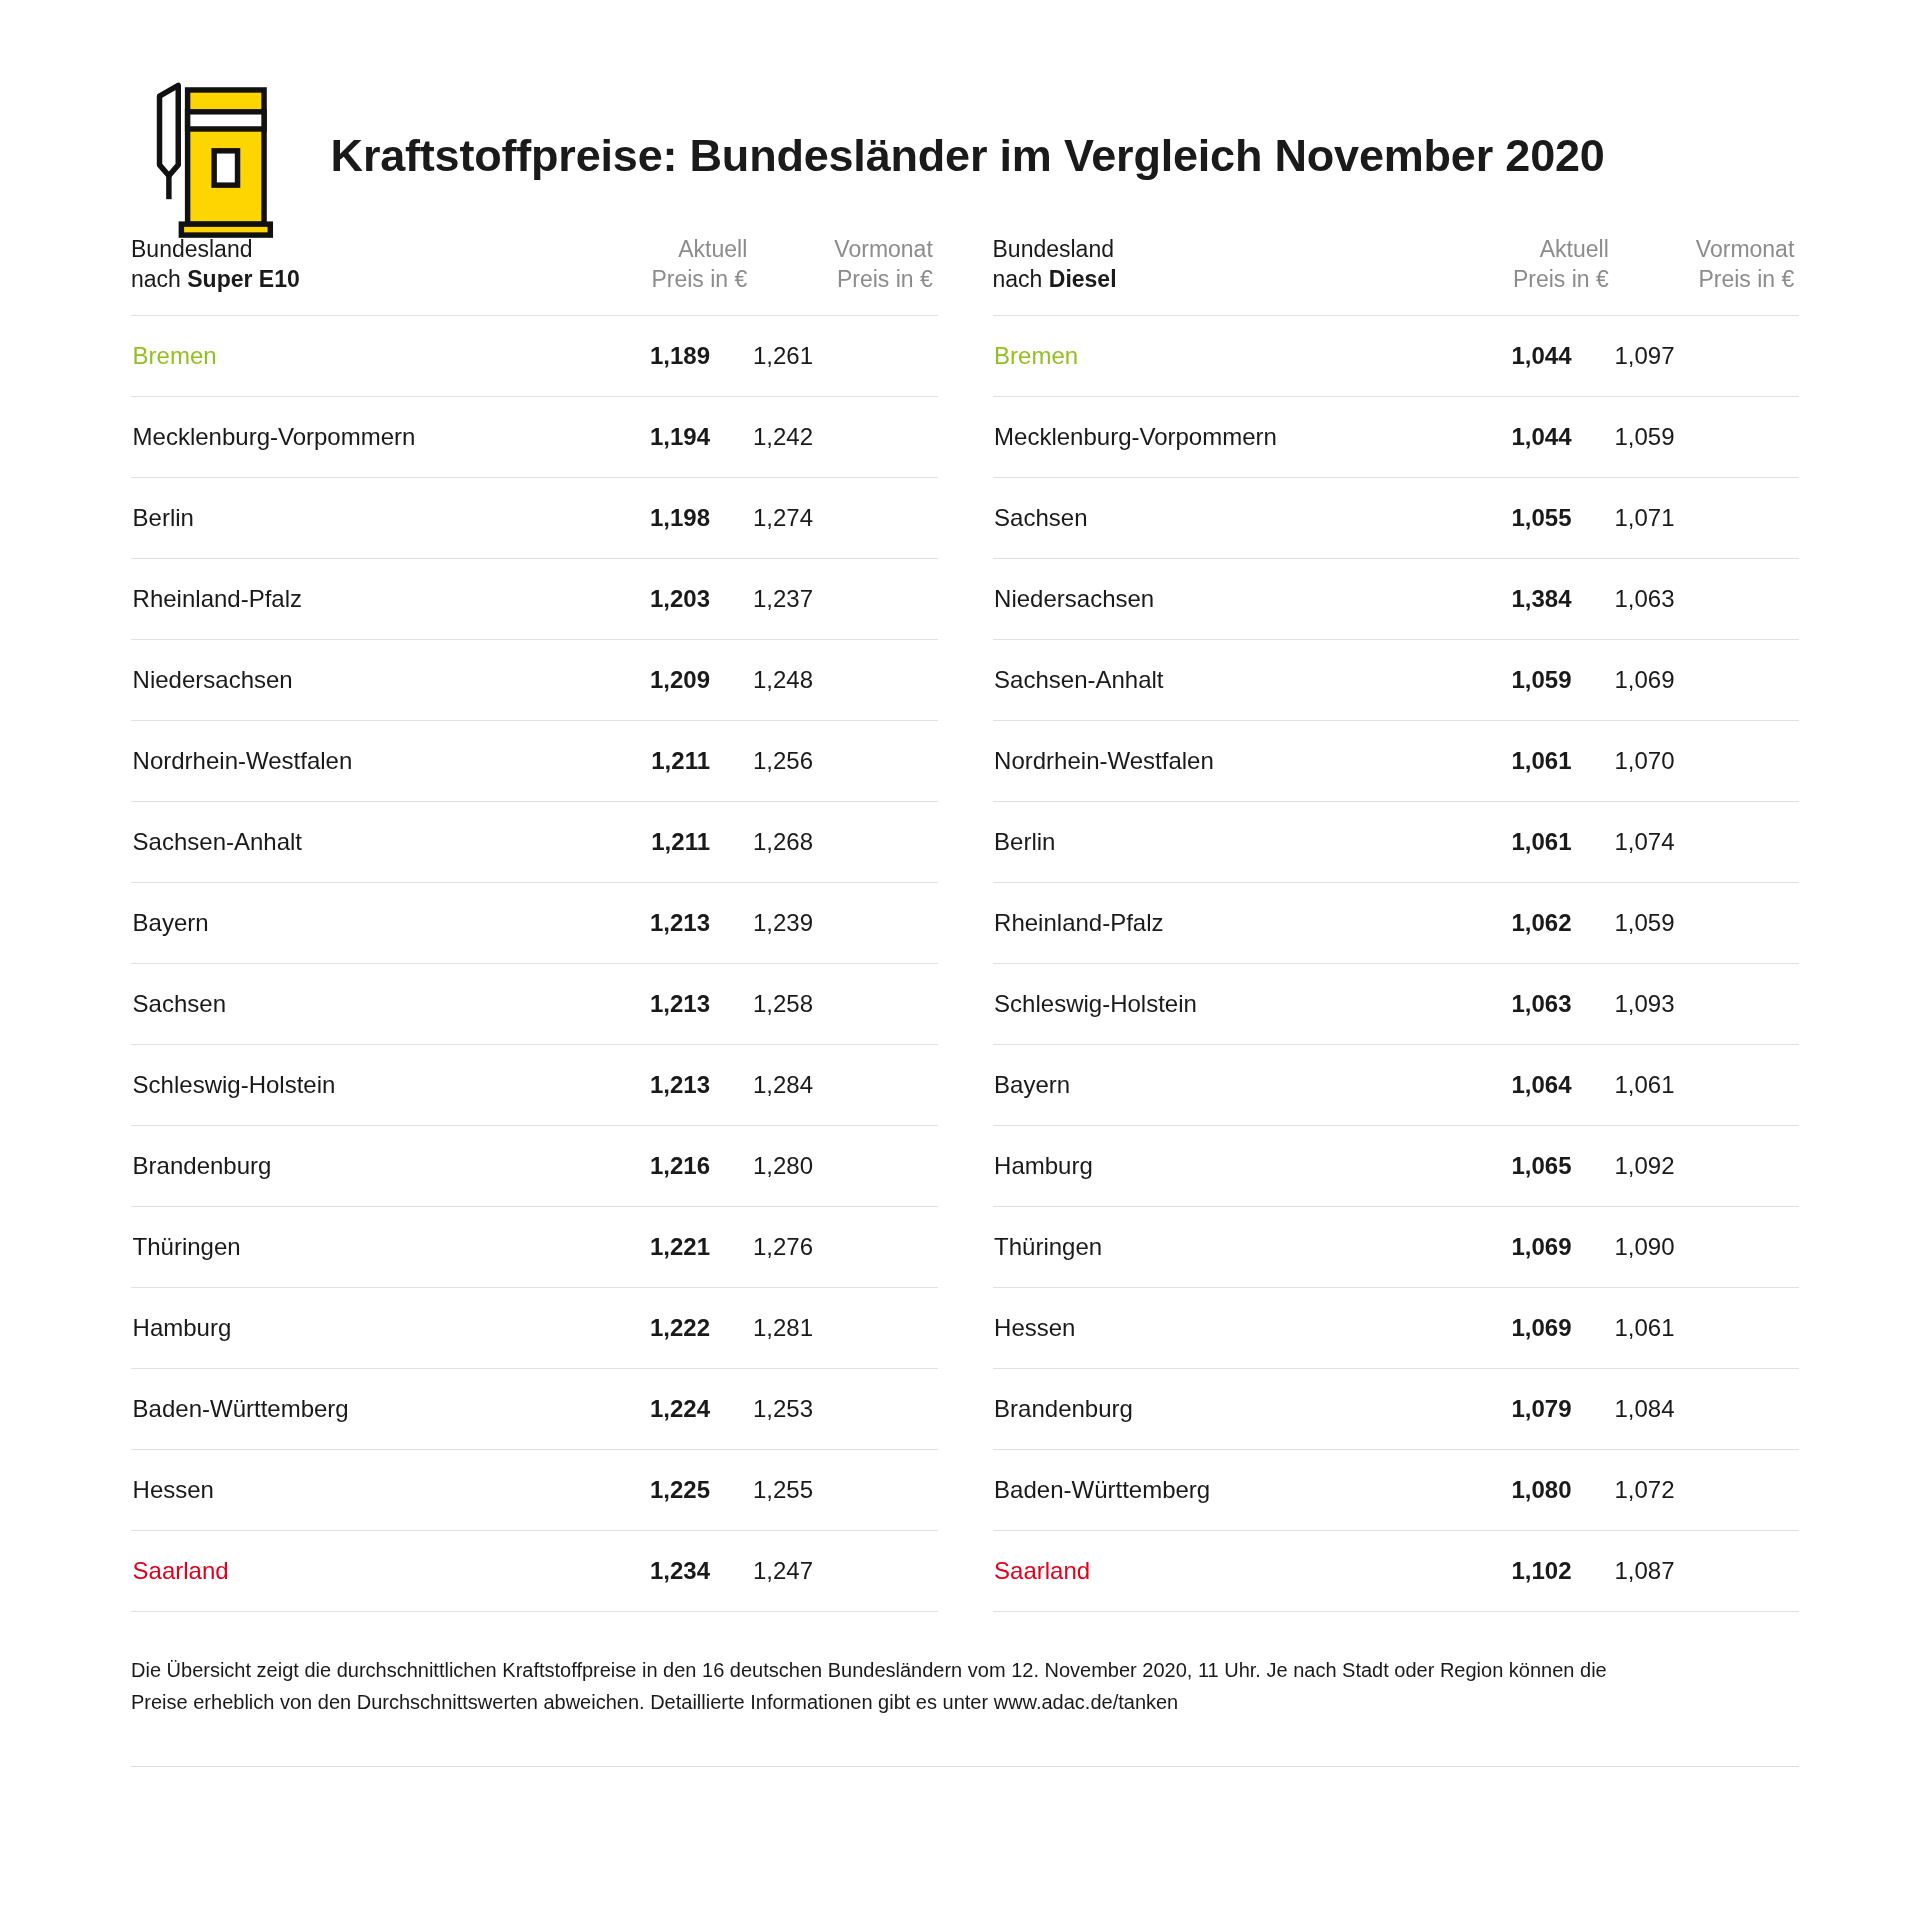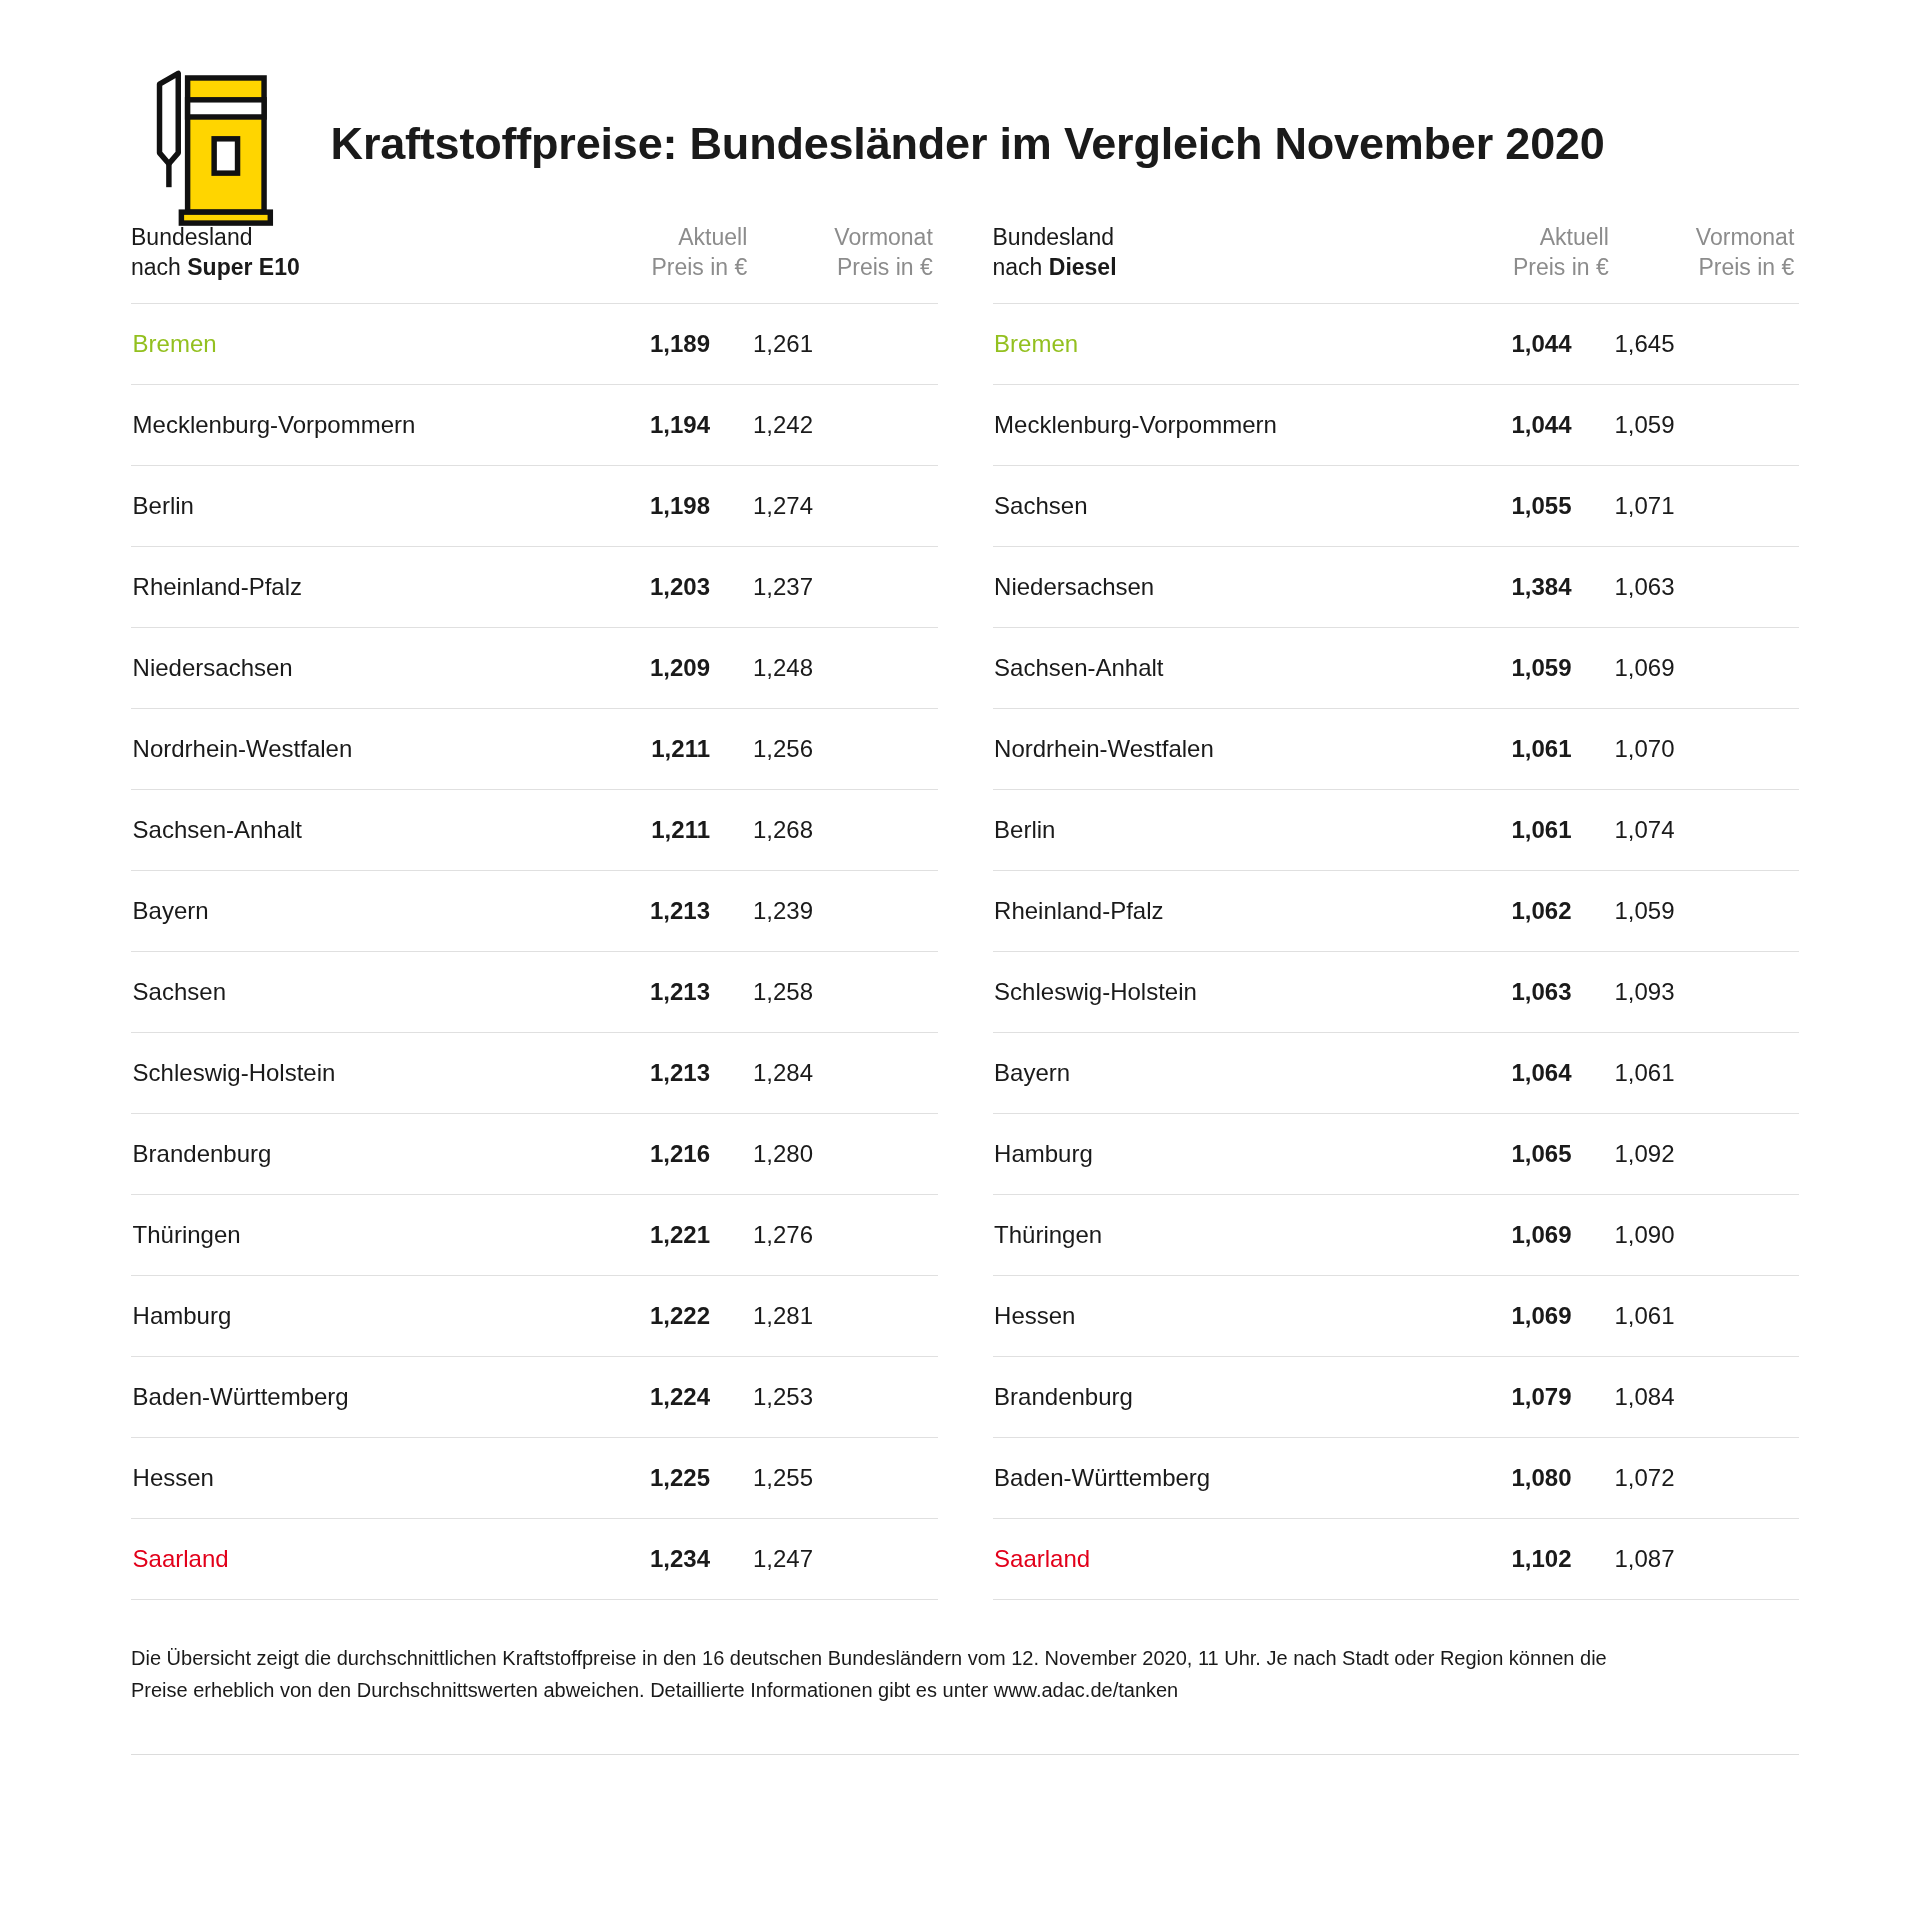--- a/index.html
+++ b/index.html
@@ -12,21 +12,21 @@
     height: 1919px;
     font-family: "Liberation Sans", sans-serif;
     color: #1a1a1a;
     -webkit-font-smoothing: antialiased;
   }
   .page {
     position: relative;
     width: 1930px;
     height: 1550px;
     box-sizing: border-box;
-    padding: 0 131px;
+    padding: 12px 131px;
   }
 
   
   .header {
     display: flex;
     align-items: center;
     padding-top: 92px;
     height: 195px;
     box-sizing: border-box;
   }
@@ -293,21 +293,21 @@
             <th class="h-num">
               <span>Vormonat</span>
               <span class="sub">Preis in €</span>
             </th>
           </tr>
         </thead>
         <tbody>
           <tr class="lowest">
             <td class="name">Bremen</td>
             <td class="cur">1,044</td>
-            <td class="prev">1,645</td>
+            <td class="prev">1,097</td>
           </tr>
           <tr>
             <td class="name">Mecklenburg-Vorpommern</td>
             <td class="cur">1,044</td>
             <td class="prev">1,059</td>
           </tr>
           <tr>
             <td class="name">Sachsen</td>
             <td class="cur">1,055</td>
             <td class="prev">1,071</td>

